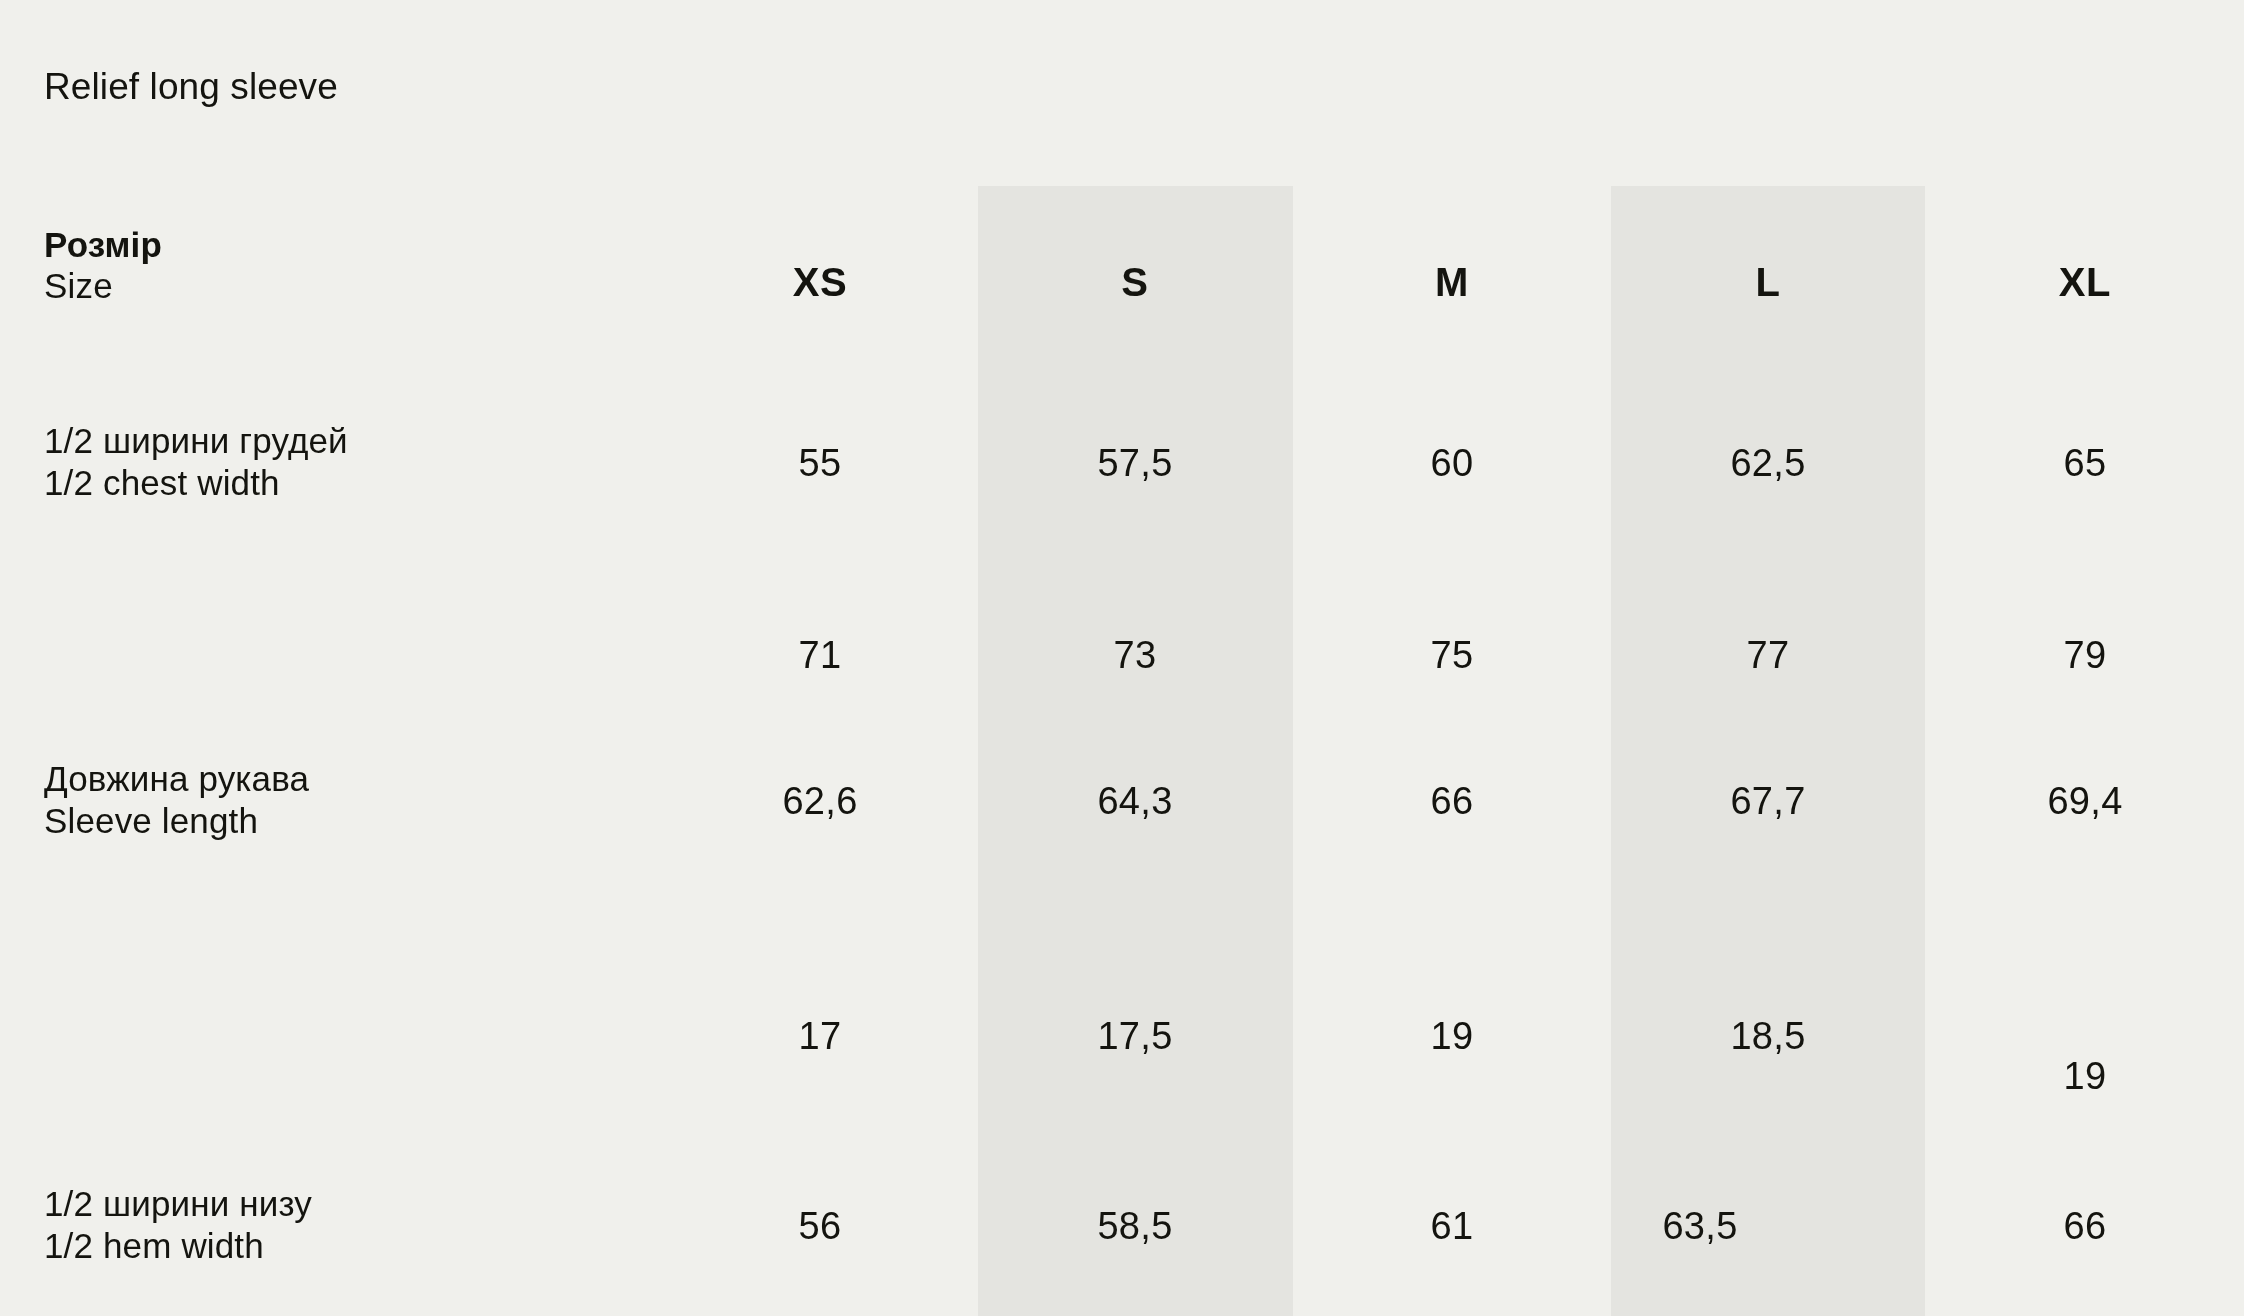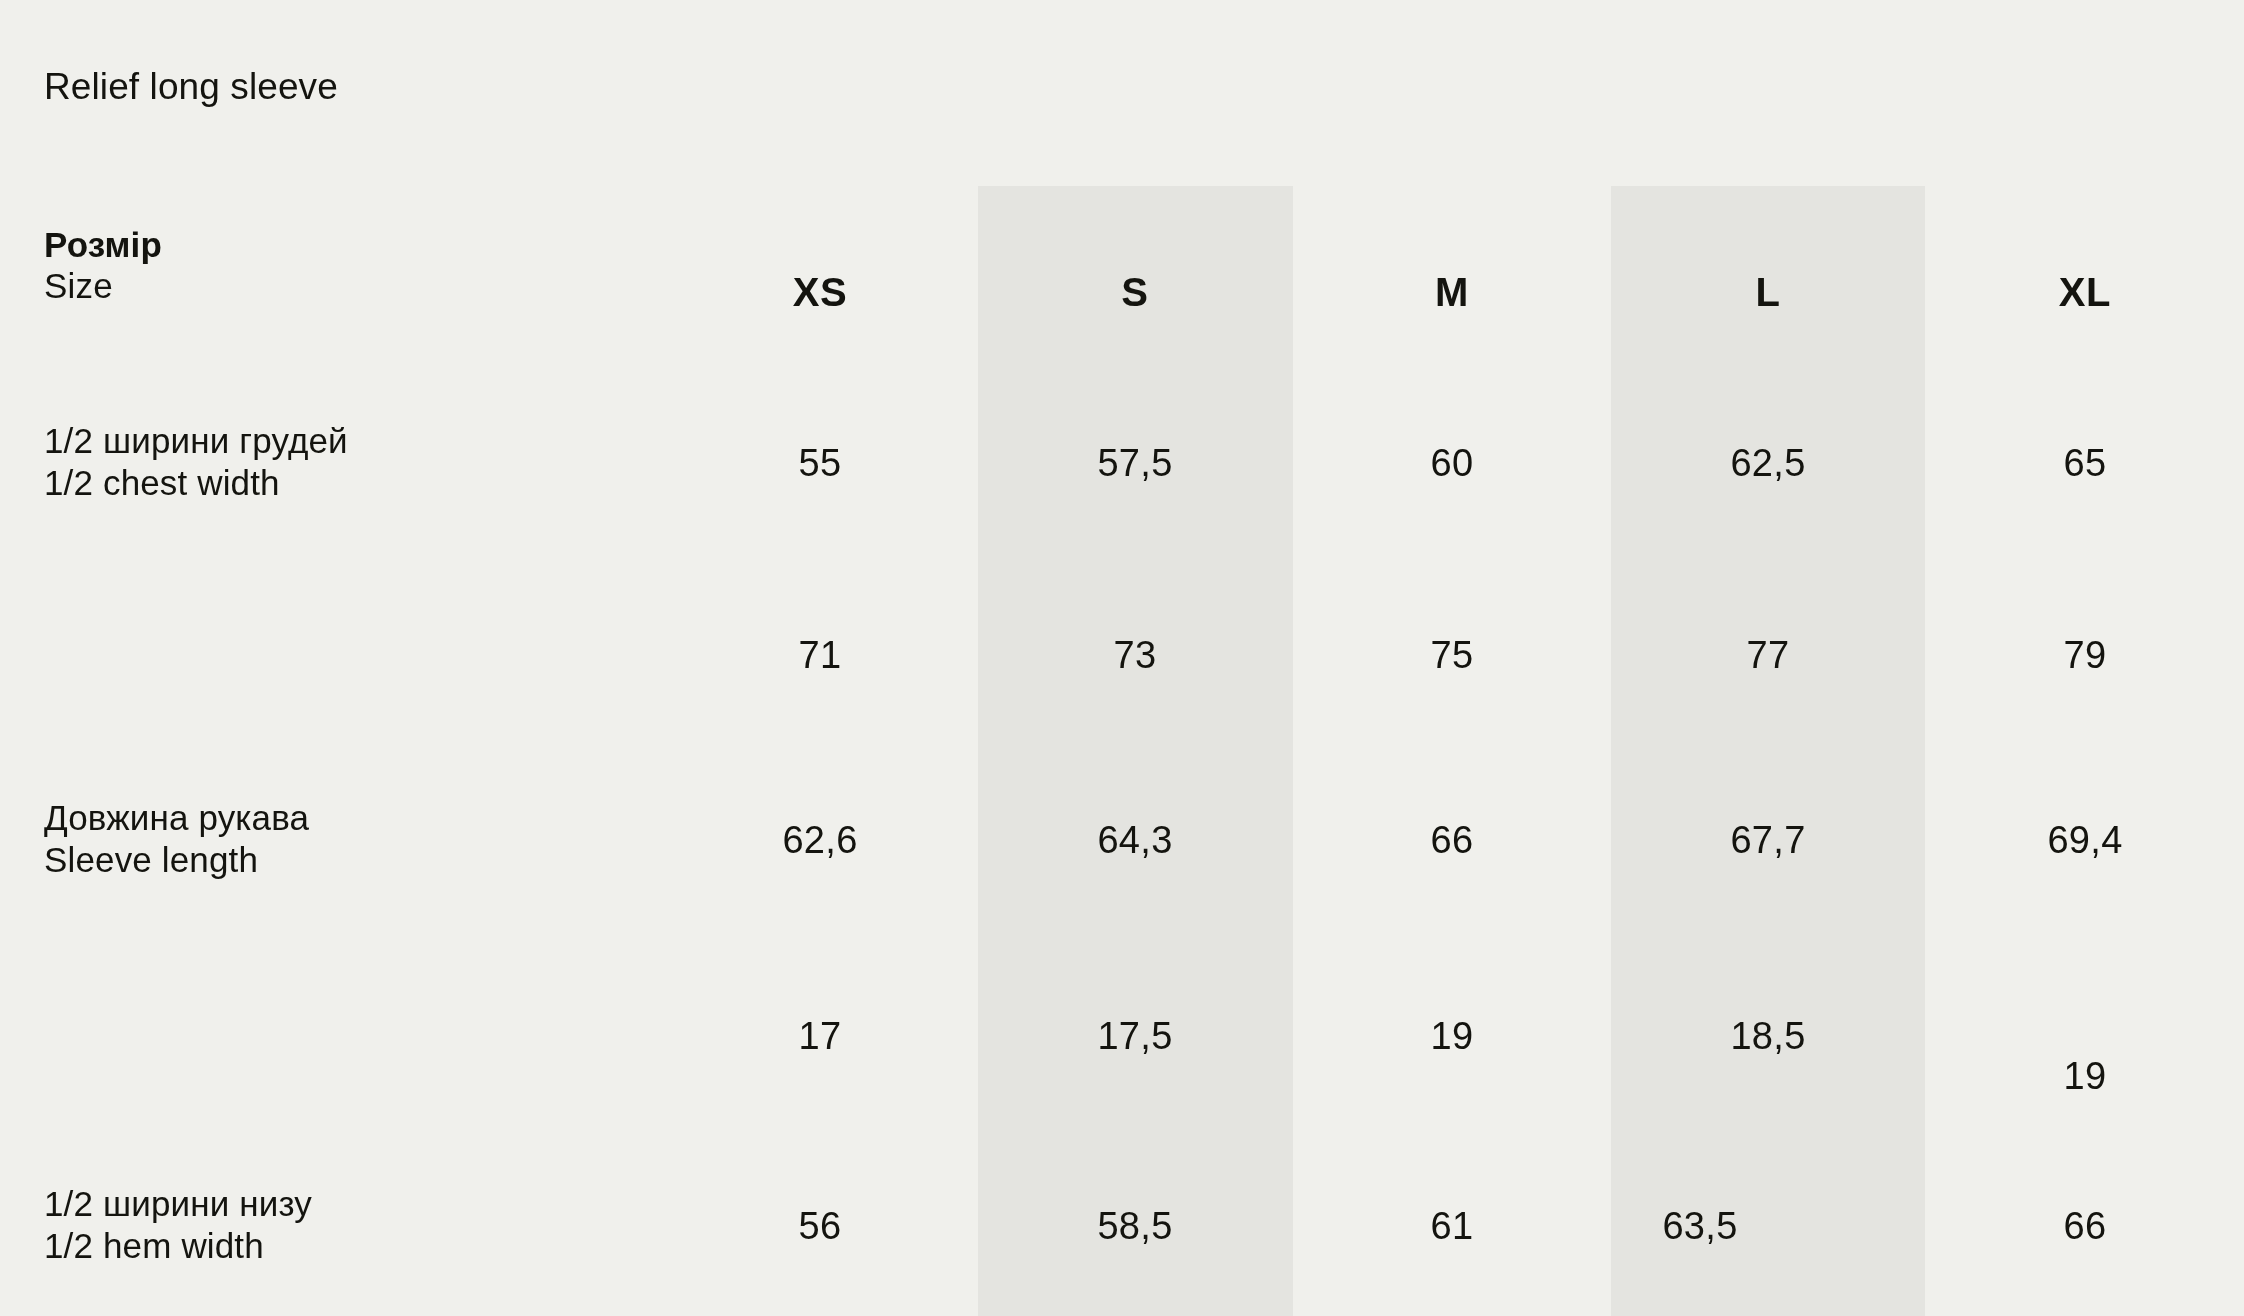--- a/index.html
+++ b/index.html
@@ -78,21 +78,21 @@
     letter-spacing: 0.2px;
   }
   .header-label .lang-en {
     display: block;
     font-size: 35px;
     font-weight: 400;
     letter-spacing: 0.2px;
   }
   .col-head {
     position: absolute;
-    top: 46px;
+    top: 36px;
     transform: translateX(-50%);
     font-size: 40px;
     font-weight: 700;
     letter-spacing: 0.6px;
     white-space: nowrap;
   }
 
   
   .data-row {
     position: absolute;
@@ -163,21 +163,21 @@
         <div class="cell" style="left: 1768px;">62,5</div>
         <div class="cell" style="left: 2085px;">65</div>
       </div>
       <div class="data-row" style="top: 612px;">
         <div class="cell" style="left: 820px;">71</div>
         <div class="cell" style="left: 1135px;">73</div>
         <div class="cell" style="left: 1452px;">75</div>
         <div class="cell" style="left: 1768px;">77</div>
         <div class="cell" style="left: 2085px;">79</div>
       </div>
-      <div class="data-row" style="top: 797px;">
+      <div class="data-row" style="top: 758px;">
         <div class="row-label">
           <span class="lang-ua">Довжина рукава</span>
           <span class="lang-en">Sleeve length</span>
         </div>
         <div class="cell" style="left: 820px;">62,6</div>
         <div class="cell" style="left: 1135px;">64,3</div>
         <div class="cell" style="left: 1452px;">66</div>
         <div class="cell" style="left: 1768px;">67,7</div>
         <div class="cell" style="left: 2085px;">69,4</div>
       </div>

